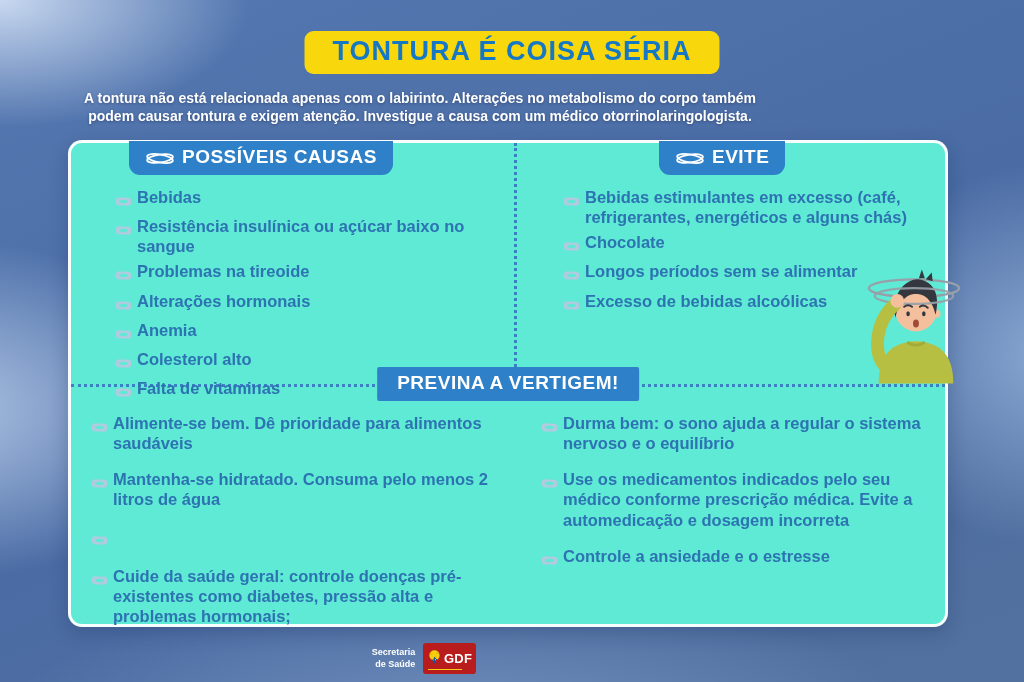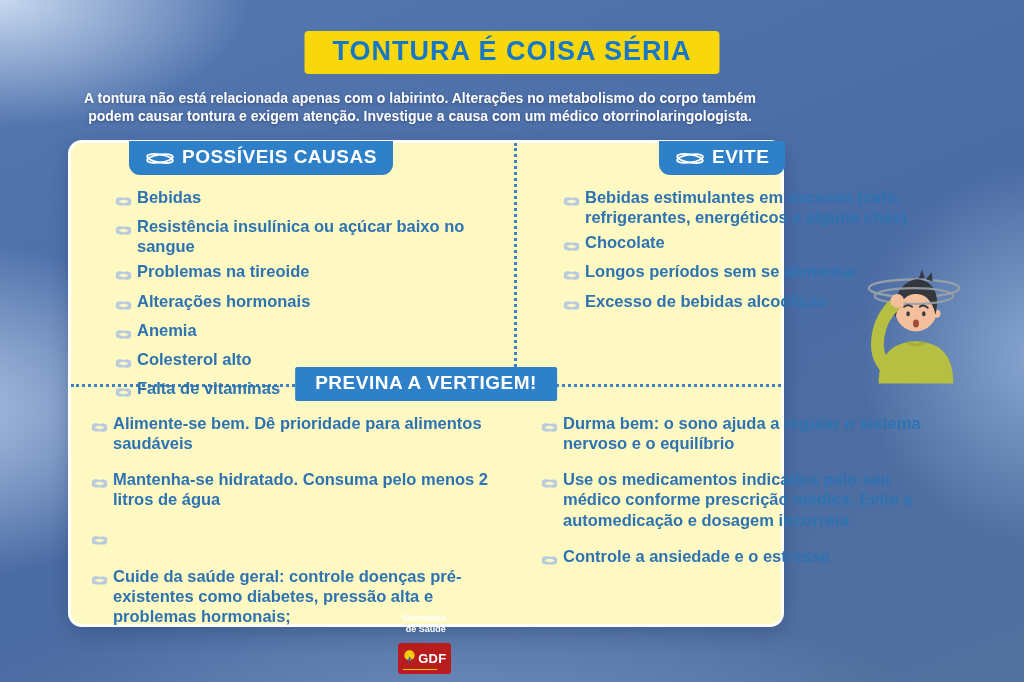--- a/index.html
+++ b/index.html
@@ -12,30 +12,30 @@
       radial-gradient(16% 12% at 56% 29%, rgba(178,203,238,.9), rgba(178,203,238,0) 70%),
       radial-gradient(42% 34% at -8% 60%, rgba(184,205,234,.95), rgba(184,205,234,0) 74%),
       radial-gradient(26% 40% at 102% 52%, rgba(156,186,224,.75), rgba(156,186,224,0) 70%),
       radial-gradient(60% 26% at 45% 106%, rgba(130,160,204,.65), rgba(130,160,204,0) 75%),
       linear-gradient(158deg, #5478b1 0%, #4a6ba4 52%, #52719f 100%);
   }
   .title-badge{
     position:absolute; top:31px; left:50%; transform:translateX(-50%);
     background:#f8d70d; color:#1678c5;
     font-size:27px; font-weight:bold; letter-spacing:1px;
-    padding:5px 28px 7px; border-radius:4px; white-space:nowrap;
+    padding:5px 28px 7px; border-radius:9px; white-space:nowrap;
   }
   .intro{
     position:absolute; top:89px; left:0; width:840px;
     text-align:center; color:#ffffff; font-weight:bold; font-size:14px;
     line-height:1.32; text-shadow:0 1px 3px rgba(20,35,70,.45);
   }
   .card{
-    position:absolute; left:68px; top:140px; width:716px; height:487px;
-    background:#fef9c3; border:3px solid rgba(255,255,255,.95);
+    position:absolute; left:68px; top:140px; width:880px; height:487px;
+    background:#5eead4; border:3px solid rgba(255,255,255,.95);
     border-radius:14px; box-shadow:0 6px 18px rgba(20,40,80,.25);
   }
   .v-divider{
     position:absolute; left:443px; top:0; height:241px; width:0;
     border-left:3px dotted #3a80c2;
   }
   .h-divider{
     position:absolute; left:0; top:241px; width:100%; height:0;
     border-top:3px dotted #3a80c2;
   }
@@ -58,21 +58,21 @@
   .list-prev-left { left:20px;  top:270px; width:416px; }
   .list-prev-right{ left:470px; top:270px; width:400px; }
   .item{ display:flex; align-items:flex-start; gap:5px; margin-bottom:5px;
          color:#2d73b2; font-size:16.5px; font-weight:600; line-height:1.22; }
   .spaced .item{ margin-bottom:16px; }
   .bullet{ flex:0 0 auto; margin-top:4px; }
   .badge-swirl{ display:inline-block; margin-top:2px; }
   .person{ position:absolute; left:788px; top:122px; width:110px; height:119px; z-index:2; }
   .footer{
     position:absolute; left:0; bottom:8px; width:848px;
-    display:flex; align-items:center; justify-content:center; gap:8px;flex-direction:column;
+    display:flex; align-items:center; justify-content:center; gap:8px;
   }
   .secretaria{ color:#ffffff; font-size:9px; font-weight:bold; line-height:1.25; text-align:right; }
   .gdf-box{
     position:relative; width:53px; height:31px; background:#b91c1c;
     border-radius:3px; display:flex; align-items:center; justify-content:flex-end;
     padding:2px 4px; gap:1px;
   }
   .gdf-text{ color:#ffffff; font-weight:bold; font-size:13px; letter-spacing:.3px; }
   .gdf-line{ position:absolute; left:5px; bottom:4px; width:34px; height:1px; background:#f6cf12; }
 </style>

